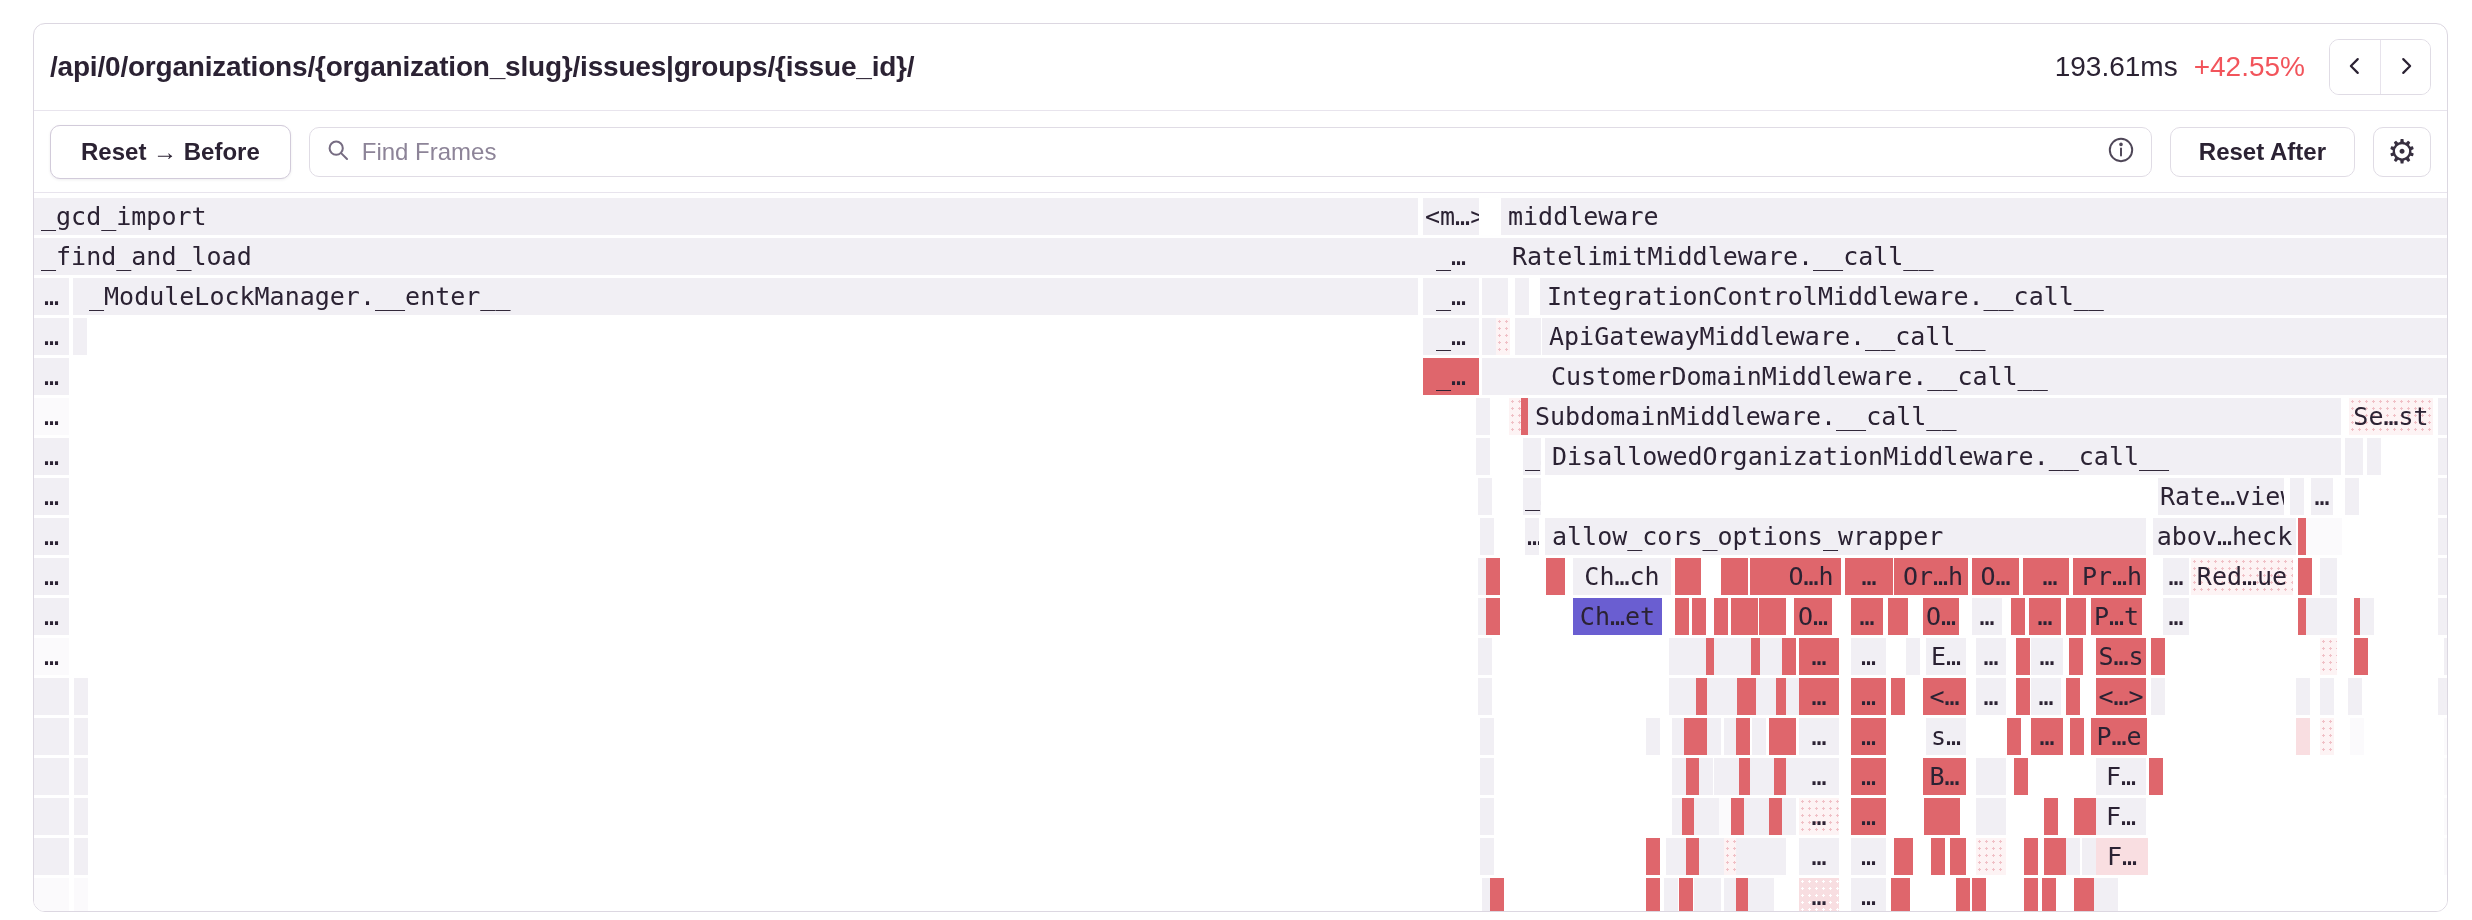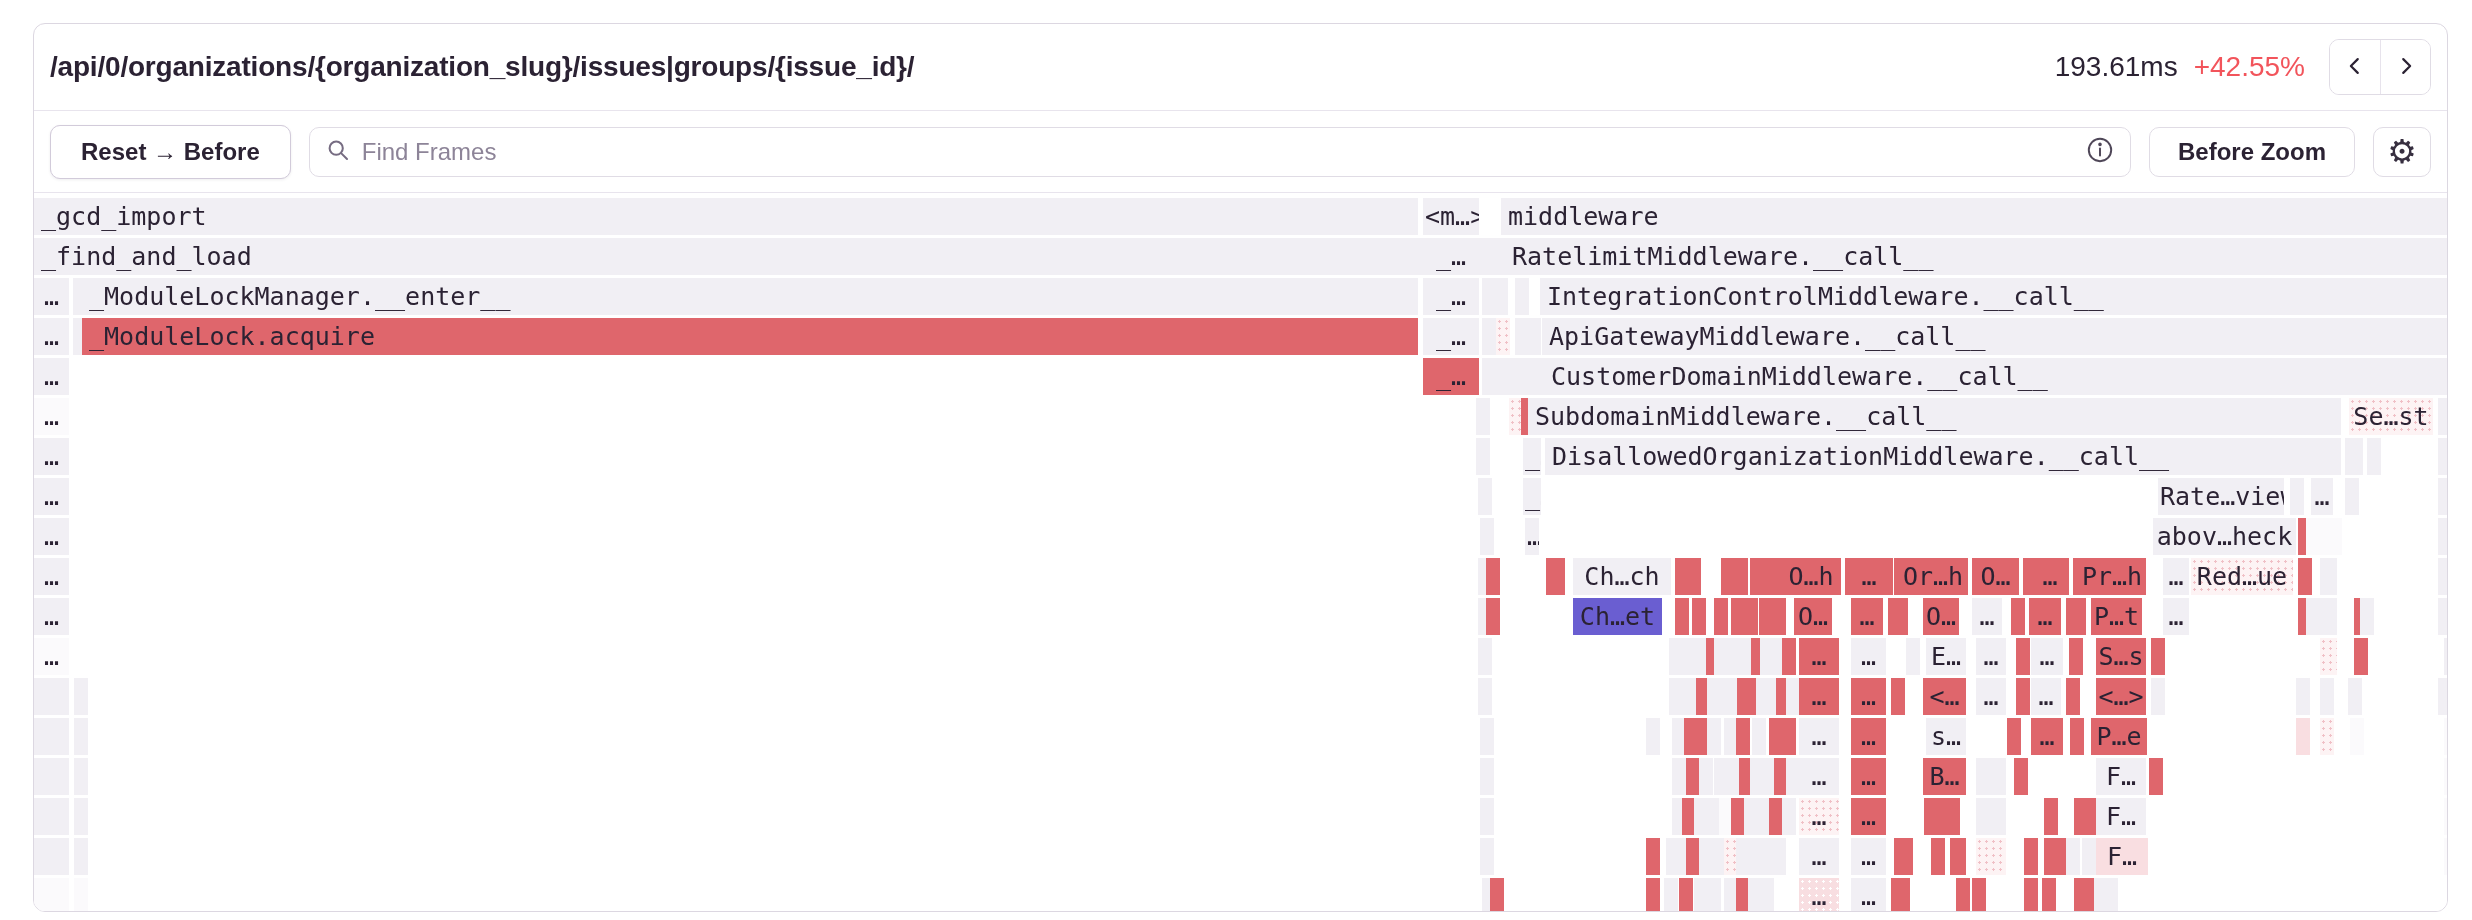--- a/index.html
+++ b/index.html
@@ -99,21 +99,21 @@
       </span>
       <input type="text" placeholder="Find Frames" style="">
       <span>
         <svg width="28" height="28" viewBox="0 0 20 20" fill="none" stroke="#4f4758" stroke-width="1.4" stroke-linecap="round">
             <circle cx="10" cy="10" r="8"></circle>
             <line x1="10" y1="9" x2="10" y2="14"></line>
             <circle cx="10" cy="6" r="0.6" fill="#4f4758"></circle>
           </svg>
       </span>
     </div>
-    <button class="btn">Before Zoom</button>
+    <button class="btn">Reset After</button>
     <button class="btn icon-btn">
       <span class="gear-glyph">⚙</span>
     </button>
   </div>
 
   <div class="flame">
       <div class="cell cell-g" title="_gcd_import" style="left: 0px; top: 5px; width: 1384px; height: 37px;">_gcd_import</div>
       <div class="cell cell-g center" title="&lt;m…&gt;" style="left: 1389px; top: 5px; width: 56px; height: 37px;">&lt;m…&gt;</div>
       <div class="cell cell-g" title="middleware" style="left: 1467px; top: 5px; width: 948px; height: 37px;">middleware</div>
       <div class="cell cell-g" title="_find_and_load" style="left: 0px; top: 45px; width: 1476px; height: 37px;">_find_and_load</div>
@@ -123,21 +123,20 @@
       <div class="cell cell-g center" title="…" style="left: 0px; top: 85px; width: 35px; height: 37px;">…</div>
       <div class="cell cell-g" style="left: 39px; top: 85px; width: 6px; height: 37px;"></div>
       <div class="cell cell-g" title="_ModuleLockManager.__enter__" style="left: 48px; top: 85px; width: 1336px; height: 37px;">_ModuleLockManager.__enter__</div>
       <div class="cell cell-g center" title="_…" style="left: 1389px; top: 85px; width: 56px; height: 37px;">_…</div>
       <div class="cell cell-g" style="left: 1448px; top: 85px; width: 8px; height: 37px;"></div>
       <div class="cell cell-g" style="left: 1460px; top: 85px; width: 8px; height: 37px;"></div>
       <div class="cell cell-g" style="left: 1481px; top: 85px; width: 10px; height: 37px;"></div>
       <div class="cell cell-g" title="IntegrationControlMiddleware.__call__" style="left: 1506px; top: 85px; width: 909px; height: 37px;">IntegrationControlMiddleware.__call__</div>
       <div class="cell cell-g center" title="…" style="left: 0px; top: 125px; width: 35px; height: 37px;">…</div>
       <div class="cell cell-g" style="left: 39px; top: 125px; width: 6px; height: 37px;"></div>
-      <div class="cell cell-r" title="_ModuleLock.acquire" style="left: 48px; top: 125px; width: 1336px; height: 37px;">_ModuleLock.acquire</div>
       <div class="cell cell-g center" title="_…" style="left: 1389px; top: 125px; width: 56px; height: 37px;">_…</div>
       <div class="cell cell-g" style="left: 1448px; top: 125px; width: 8px; height: 37px;"></div>
       <div class="cell cell-d" style="left: 1462px; top: 125px; width: 6px; height: 37px;"></div>
       <div class="cell cell-g" style="left: 1481px; top: 125px; width: 8px; height: 37px;"></div>
       <div class="cell cell-g" style="left: 1493px; top: 125px; width: 6px; height: 37px;"></div>
       <div class="cell cell-g" title="ApiGatewayMiddleware.__call__" style="left: 1508px; top: 125px; width: 907px; height: 37px;">ApiGatewayMiddleware.__call__</div>
       <div class="cell cell-g center" title="…" style="left: 0px; top: 165px; width: 35px; height: 37px;">…</div>
       <div class="cell cell-r center" title="_…" style="left: 1389px; top: 165px; width: 56px; height: 37px;">_…</div>
       <div class="cell cell-g" style="left: 1448px; top: 165px; width: 8px; height: 37px;"></div>
       <div class="cell cell-g" style="left: 1460px; top: 165px; width: 5px; height: 37px;"></div>
@@ -164,20 +163,21 @@
       <div class="cell cell-g" style="left: 1444px; top: 285px; width: 11px; height: 37px;"></div>
       <div class="cell cell-g center" title="_…" style="left: 1489px; top: 285px; width: 18px; height: 37px;">_…</div>
       <div class="cell cell-g center" title="Rate…view" style="left: 2124px; top: 285px; width: 126px; height: 37px;">Rate…view</div>
       <div class="cell cell-g" style="left: 2256px; top: 285px; width: 6px; height: 37px;"></div>
       <div class="cell cell-g center" title="…" style="left: 2277px; top: 285px; width: 22px; height: 37px;">…</div>
       <div class="cell cell-g" style="left: 2311px; top: 285px; width: 12px; height: 37px;"></div>
       <div class="cell cell-g" style="left: 2404px; top: 285px; width: 11px; height: 37px;"></div>
       <div class="cell cell-g center" title="…" style="left: 0px; top: 325px; width: 35px; height: 37px;">…</div>
       <div class="cell cell-g" style="left: 1446px; top: 325px; width: 9px; height: 37px;"></div>
       <div class="cell cell-g center" title="…" style="left: 1491px; top: 325px; width: 14px; height: 37px;">…</div>
+      <div class="cell cell-g" title="allow_cors_options_wrapper" style="left: 1511px; top: 325px; width: 601px; height: 37px;">allow_cors_options_wrapper</div>
       <div class="cell cell-g center" title="abov…heck" style="left: 2119px; top: 325px; width: 143px; height: 37px;">abov…heck</div>
       <div class="cell cell-r" style="left: 2264px; top: 325px; width: 3px; height: 37px;"></div>
       <div class="cell cell-gl" style="left: 2272px; top: 325px; width: 5px; height: 37px;"></div>
       <div class="cell cell-gl" style="left: 2284px; top: 325px; width: 24px; height: 37px;"></div>
       <div class="cell cell-g" style="left: 2404px; top: 325px; width: 11px; height: 37px;"></div>
       <div class="cell cell-g center" title="…" style="left: 0px; top: 365px; width: 35px; height: 37px;">…</div>
       <div class="cell cell-g" style="left: 1444px; top: 365px; width: 6px; height: 37px;"></div>
       <div class="cell cell-r" style="left: 1452px; top: 365px; width: 5px; height: 37px;"></div>
       <div class="cell cell-r" style="left: 1512px; top: 365px; width: 19px; height: 37px;"></div>
       <div class="cell cell-g center" title="Ch…ch" style="left: 1539px; top: 365px; width: 98px; height: 37px;">Ch…ch</div>

